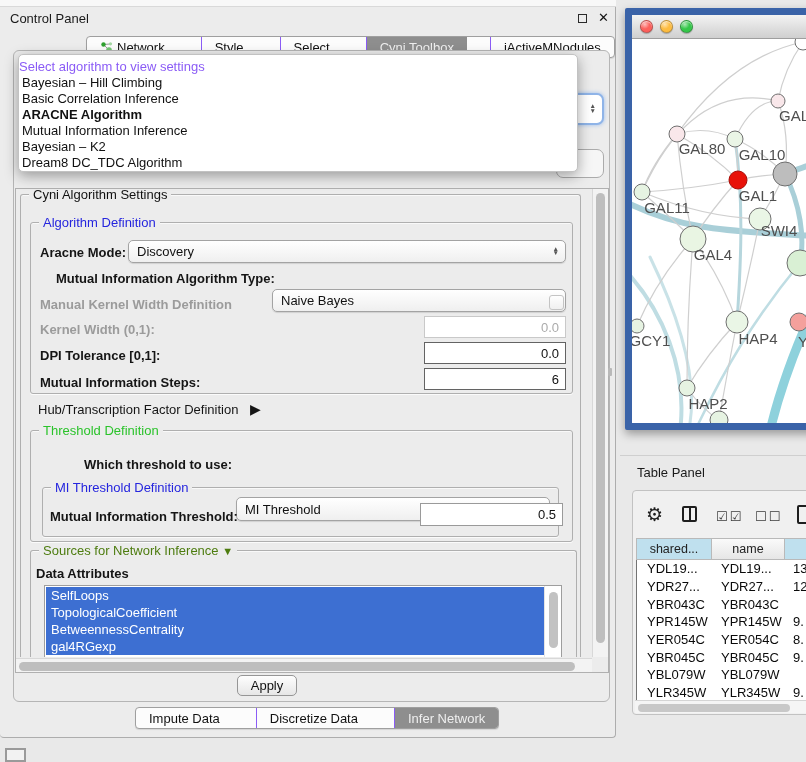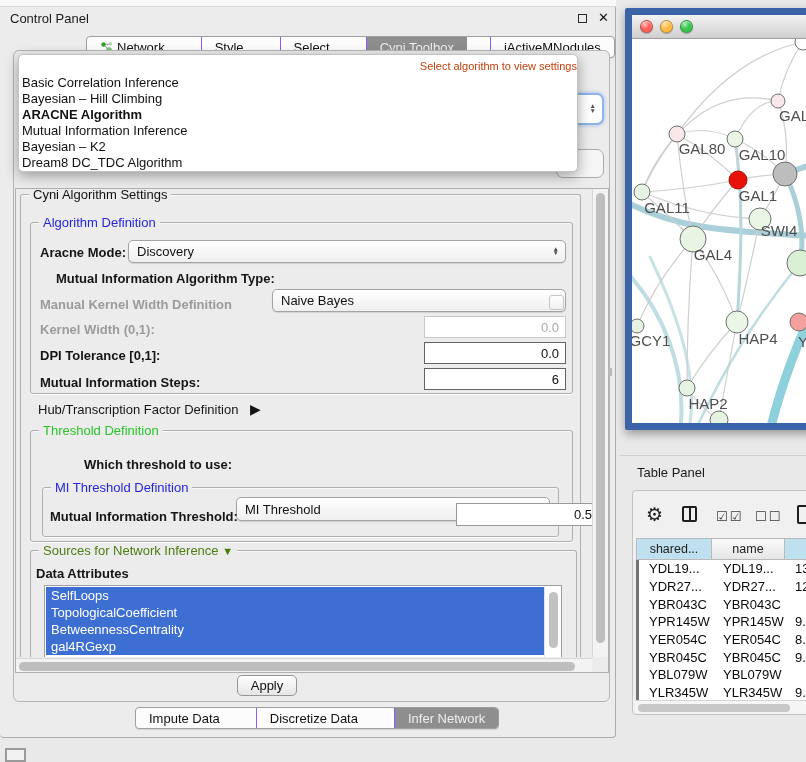--- a/index.html
+++ b/index.html
@@ -20,21 +20,21 @@
   .field{background:#FFF;border:1px solid #636363;font-size:13px;color:#111;
          display:flex;align-items:center;justify-content:flex-end;padding:0 6px;}
   .field.dis{border:1px solid #C9C9C9;color:#ABABAB;}
   .tabbar{display:flex;border:1px solid #9F9F9F;border-radius:4px;overflow:hidden;
           background:#FCFCFC;height:22px;box-shadow:0 1px 1px rgba(0,0,0,.1);gap:23px;}
   .tab{display:flex;align-items:center;justify-content:center;padding:0 13px;font-size:13px;color:#111;
        border-left:1px solid #8b5cf6;white-space:nowrap;}
   .tab:first-child{border-left:none;}
   .tab.sel{background:#8E8E8E;color:#EFEFEF;}
   .popup{background:#FFF;border:1px solid #C2C2C2;border-radius:5px;box-shadow:0 4px 14px rgba(0,0,0,.35);z-index:30;}
-  .pop-ph{color:#c2410c;font-size:11px;text-align:right;height:17px;line-height:17px;}
+  .pop-ph{color:#8b5cf6;font-size:13px;text-align:left;height:17px;line-height:17px;}
   .pop-item{font-size:13px;height:16px;line-height:16px;padding-left:3px;color:#111;white-space:nowrap;}
   .pop-item.sel{font-weight:bold;}
   .scroll-track-v{background:#F3F3F3;border-left:1px solid #D8D8D8;}
   .scroll-thumb{background:#BEBEBE;border-radius:6px;}
   .listbox{background:#FFF;border:1px solid #9E9E9E;border-bottom:none;overflow:hidden;padding-left:40px;}
   .list-item{height:17px;line-height:17px;font-size:13px;color:#FFF;padding-left:5px;white-space:nowrap;}
   .btn{background:linear-gradient(#FEFEFE,#E6E6E6);border:1px solid #969696;border-radius:5px;
        font-size:13px;color:#111;display:flex;align-items:center;justify-content:center;}
   .titlebar-text{font-size:13px;color:#1A1A1A;}
   .tl{width:13px;height:13px;border-radius:50%;display:inline-block;margin-right:7px;
@@ -165,21 +165,21 @@
         <span class="spin">
             <span>▲</span>
             <span>▼</span>
           </span>
       </div>
 
       <div class="abs groupbox" style="left:26px;top:298px;width:517px;height:50px;">
         <span class="gb-label" style="color:#2525DE;">MI Threshold Definition</span>
       </div>
       <div class="abs lbl" style="left:34px;top:320px;">Mutual Information Threshold:</div>
-      <div class="abs field" style="left:404px;top:314px;width:143px;height:23px;border-color:#9A9A9A;margin-left:36px;">0.5</div>
+      <div class="abs field" style="left:404px;top:314px;width:143px;height:23px;border-color:#9A9A9A;">0.5</div>
 
       <div class="abs groupbox" style="left:14px;top:361px;width:547px;height:107px;border-bottom:none;border-radius:3px 3px 0 0;">
         <span class="gb-label" style="color:#4d7c0f;">
           <span>Sources for Network Inference</span>
           <span style="font-size:11px;">▼</span>
         </span>
       </div>
       <div class="abs lbl" style="left:20px;top:377px;">Data Attributes</div>
 
       <div class="abs listbox" style="left:28px;top:396px;width:518px;height:72px;">
@@ -193,22 +193,22 @@
           <div class="scroll-thumb abs" style="left:3.5px;top:6px;width:9px;height:56px;background:#C2C2C2;"></div>
         </div>
       </div>
 
     </div>
   </div>
 
   <div class="abs popup" style="left:18px;top:54px;width:560px;height:118px;padding-top:3px;">
     <div class="pop-ph">Select algorithm to view settings</div>
     <div id="pop-items">
+        <div class="pop-item">Bayesian – Hill Climbing</div>
         <div class="pop-item">Basic Correlation Inference</div>
-        <div class="pop-item">Bayesian – Hill Climbing</div>
         <div class="pop-item sel">ARACNE Algorithm</div>
         <div class="pop-item">Mutual Information Inference</div>
         <div class="pop-item">Bayesian – K2</div>
         <div class="pop-item">Dream8 DC_TDC Algorithm</div>
       </div>
   </div>
 
   <div class="abs btn" style="left:237px;top:675px;width:60px;height:21px;">Apply</div>
 
   <div class="abs tabbar" id="bottom-tabs" style="left:135px;top:707px;">
@@ -304,21 +304,21 @@
   <div class="abs chkicons" style="left:716px;top:509px;">☑☑</div>
   <div class="abs chkicons" style="left:755px;top:509px;">☐☐</div>
   <div class="abs icon-file" style="left:797px;top:505px;"></div>
 
   <div class="abs" id="tbl-header" style="left:636px;top:538px;width:170px;height:22px;display:flex;border:1px solid #B9B9B9;border-right:none;overflow:hidden;">
       <div class="hdr-cell hl" style="width: 74px; flex: 0 0 auto;">shared...</div>
       <div class="hdr-cell" style="width: 72px; flex: 0 0 auto;">name</div>
       <div class="hdr-cell hl" style="width: 40px; flex: 0 0 auto;"></div>
     </div>
 
-  <div class="abs" id="tbl-body" style="left:636px;top:560px;width:170px;height:140px;background:#FFF;border-left:3px solid #737373;overflow:hidden;">
+  <div class="abs" id="tbl-body" style="left:636px;top:560px;width:170px;height:140px;background:#FFF;border-left:1px solid #737373;overflow:hidden;">
       <div class="tbl-row">
         <div class="tbl-cell" style="width: 74px; flex: 0 0 auto; padding-left: 10px; box-sizing: border-box;">YDL19...</div>
         <div class="tbl-cell" style="width: 72px; flex: 0 0 auto; padding-left: 10px; box-sizing: border-box;">YDL19...</div>
         <div class="tbl-cell" style="width: 40px; flex: 0 0 auto; padding-left: 10px; box-sizing: border-box;">13</div>
       </div>
       <div class="tbl-row">
         <div class="tbl-cell" style="width: 74px; flex: 0 0 auto; padding-left: 10px; box-sizing: border-box;">YDR27...</div>
         <div class="tbl-cell" style="width: 72px; flex: 0 0 auto; padding-left: 10px; box-sizing: border-box;">YDR27...</div>
         <div class="tbl-cell" style="width: 40px; flex: 0 0 auto; padding-left: 10px; box-sizing: border-box;">12</div>
       </div>

